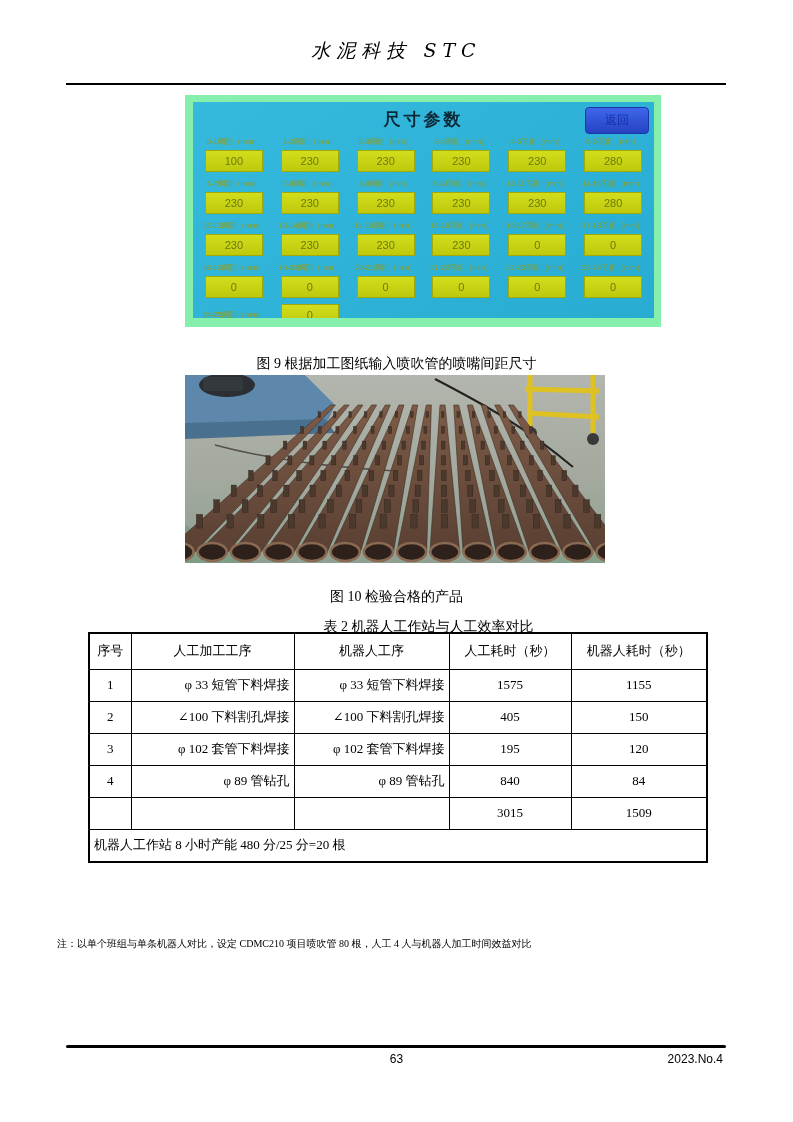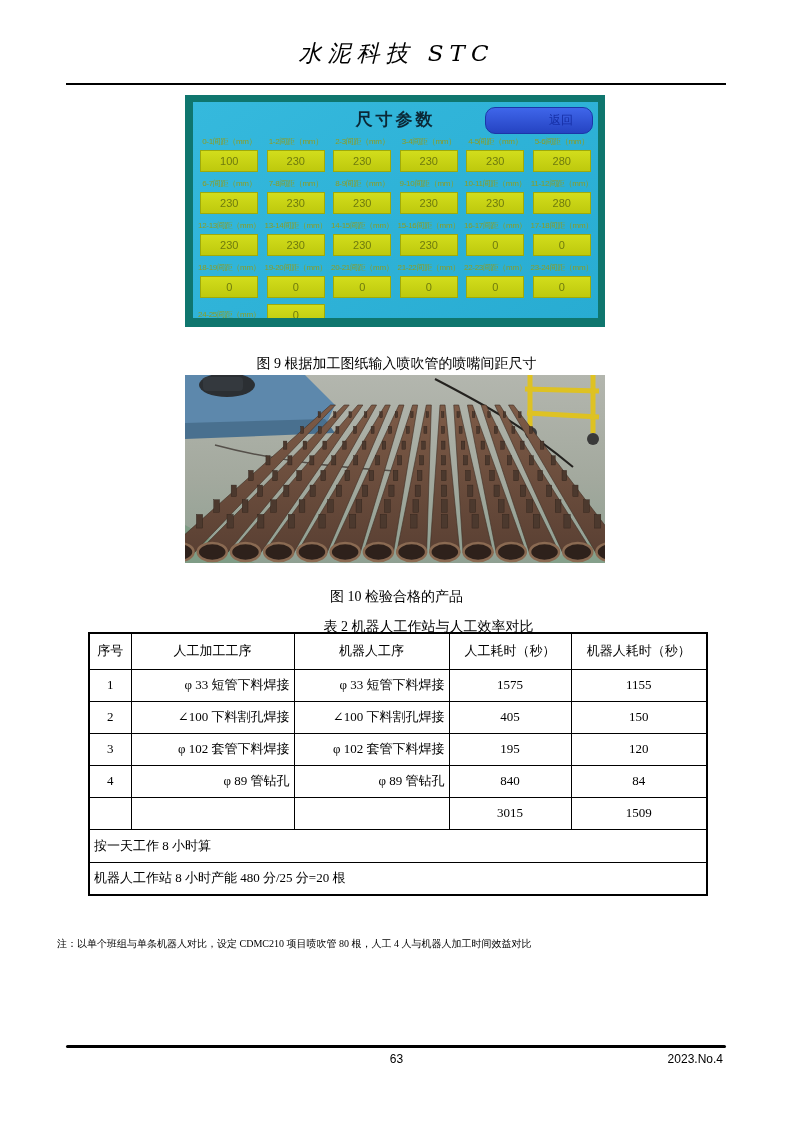--- a/index.html
+++ b/index.html
@@ -1,33 +1,33 @@
 <!DOCTYPE html>
 <html><head>
 <meta charset="utf-8">
 <style>
   html,body{margin:0;padding:0;background:#ffffff;}
   body{width:793px;height:1122px;position:relative;font-family:"Liberation Serif","DejaVu Serif",serif;color:#000;}
   .abs{position:absolute;}
 
   
-  .journal-title{top:38px;left:0;width:793px;text-align:center;font-size:23px;
+  .journal-title{top:38px;left:0;width:793px;text-align:center;font-size:19px;
     font-family:"DejaVu Serif",serif;font-style:italic;letter-spacing:6px;}
   .header-rule{top:83px;left:66px;width:660px;height:2px;background:#000;}
 
   
-  .hmi{top:95px;left:185px;width:420px;height:232px;background:#0f766e;
+  .hmi{top:95px;left:185px;width:476px;height:232px;background:#86efac;
     box-sizing:border-box;padding:7px 7px 9px 8px;}
   .hmi-screen{width:100%;height:100%;background:linear-gradient(145deg,#35b9dd,#28acd2);
     position:relative;font-family:"Liberation Sans","DejaVu Sans",sans-serif;overflow:hidden;}
   .hmi-title{position:absolute;top:6px;left:0;width:100%;text-align:center;
     font-size:17px;letter-spacing:3px;color:#0b2836;font-weight:bold;}
   .hmi-back{position:absolute;top:5px;right:5px;width:62px;height:25px;
-    background:linear-gradient(#3f66ea,#2543c2);border:1px solid #1b36a8;border-radius:10px;
-    color:#162fa6;font-size:12px;display:flex;align-items:center;justify-content:center;padding-left:44px;}
+    background:linear-gradient(#3f66ea,#2543c2);border:1px solid #1b36a8;border-radius:4px;
+    color:#162fa6;font-size:12px;display:flex;align-items:center;justify-content:center;}
   .hmi-grid{position:absolute;top:34px;left:4px;right:4px;}
   .hmi-row{display:grid;grid-template-columns:repeat(6,1fr);column-gap:2px;margin-bottom:6px;}
   .hmi-cell{display:flex;flex-direction:column;align-items:center;}
   .hmi-label{font-size:8px;letter-spacing:-0.3px;color:#8e9d22;white-space:nowrap;
     height:12px;line-height:12px;}
   .hmi-box{margin-top:2px;width:56px;height:20px;background:linear-gradient(#d2dd1c,#bec90d);
     border:1px solid #9faa0a;color:#6e7a0e;font-size:11px;
     display:flex;align-items:center;justify-content:center;}
   .hmi-lastrow{display:grid;grid-template-columns:repeat(6,1fr);column-gap:2px;align-items:center;}
   .hmi-lastrow .hmi-label{height:auto;}
@@ -424,23 +424,20 @@
         <td class="c">84</td>
       </tr>
       <tr>
         <td class="c"></td>
         <td class="l"></td>
         <td class="l"></td>
         <td class="c">3015</td>
         <td class="c">1509</td>
       </tr>
       <tr class="full">
-        <td colspan="5">按一天工作 8 小时算</td>
-      </tr>
-      <tr class="full">
         <td colspan="5">机器人工作站 8 小时产能 480 分/25 分=20 根</td>
       </tr>
     </tbody>
   </table>
 </div>
 
 <div class="abs note">注：以单个班组与单条机器人对比，设定 CDMC210 项目喷吹管 80 根，人工 4 人与机器人加工时间效益对比</div>
 <div class="abs footer-rule"></div>
 <div class="abs page-num">63</div>
 <div class="abs issue">2023.No.4</div>

